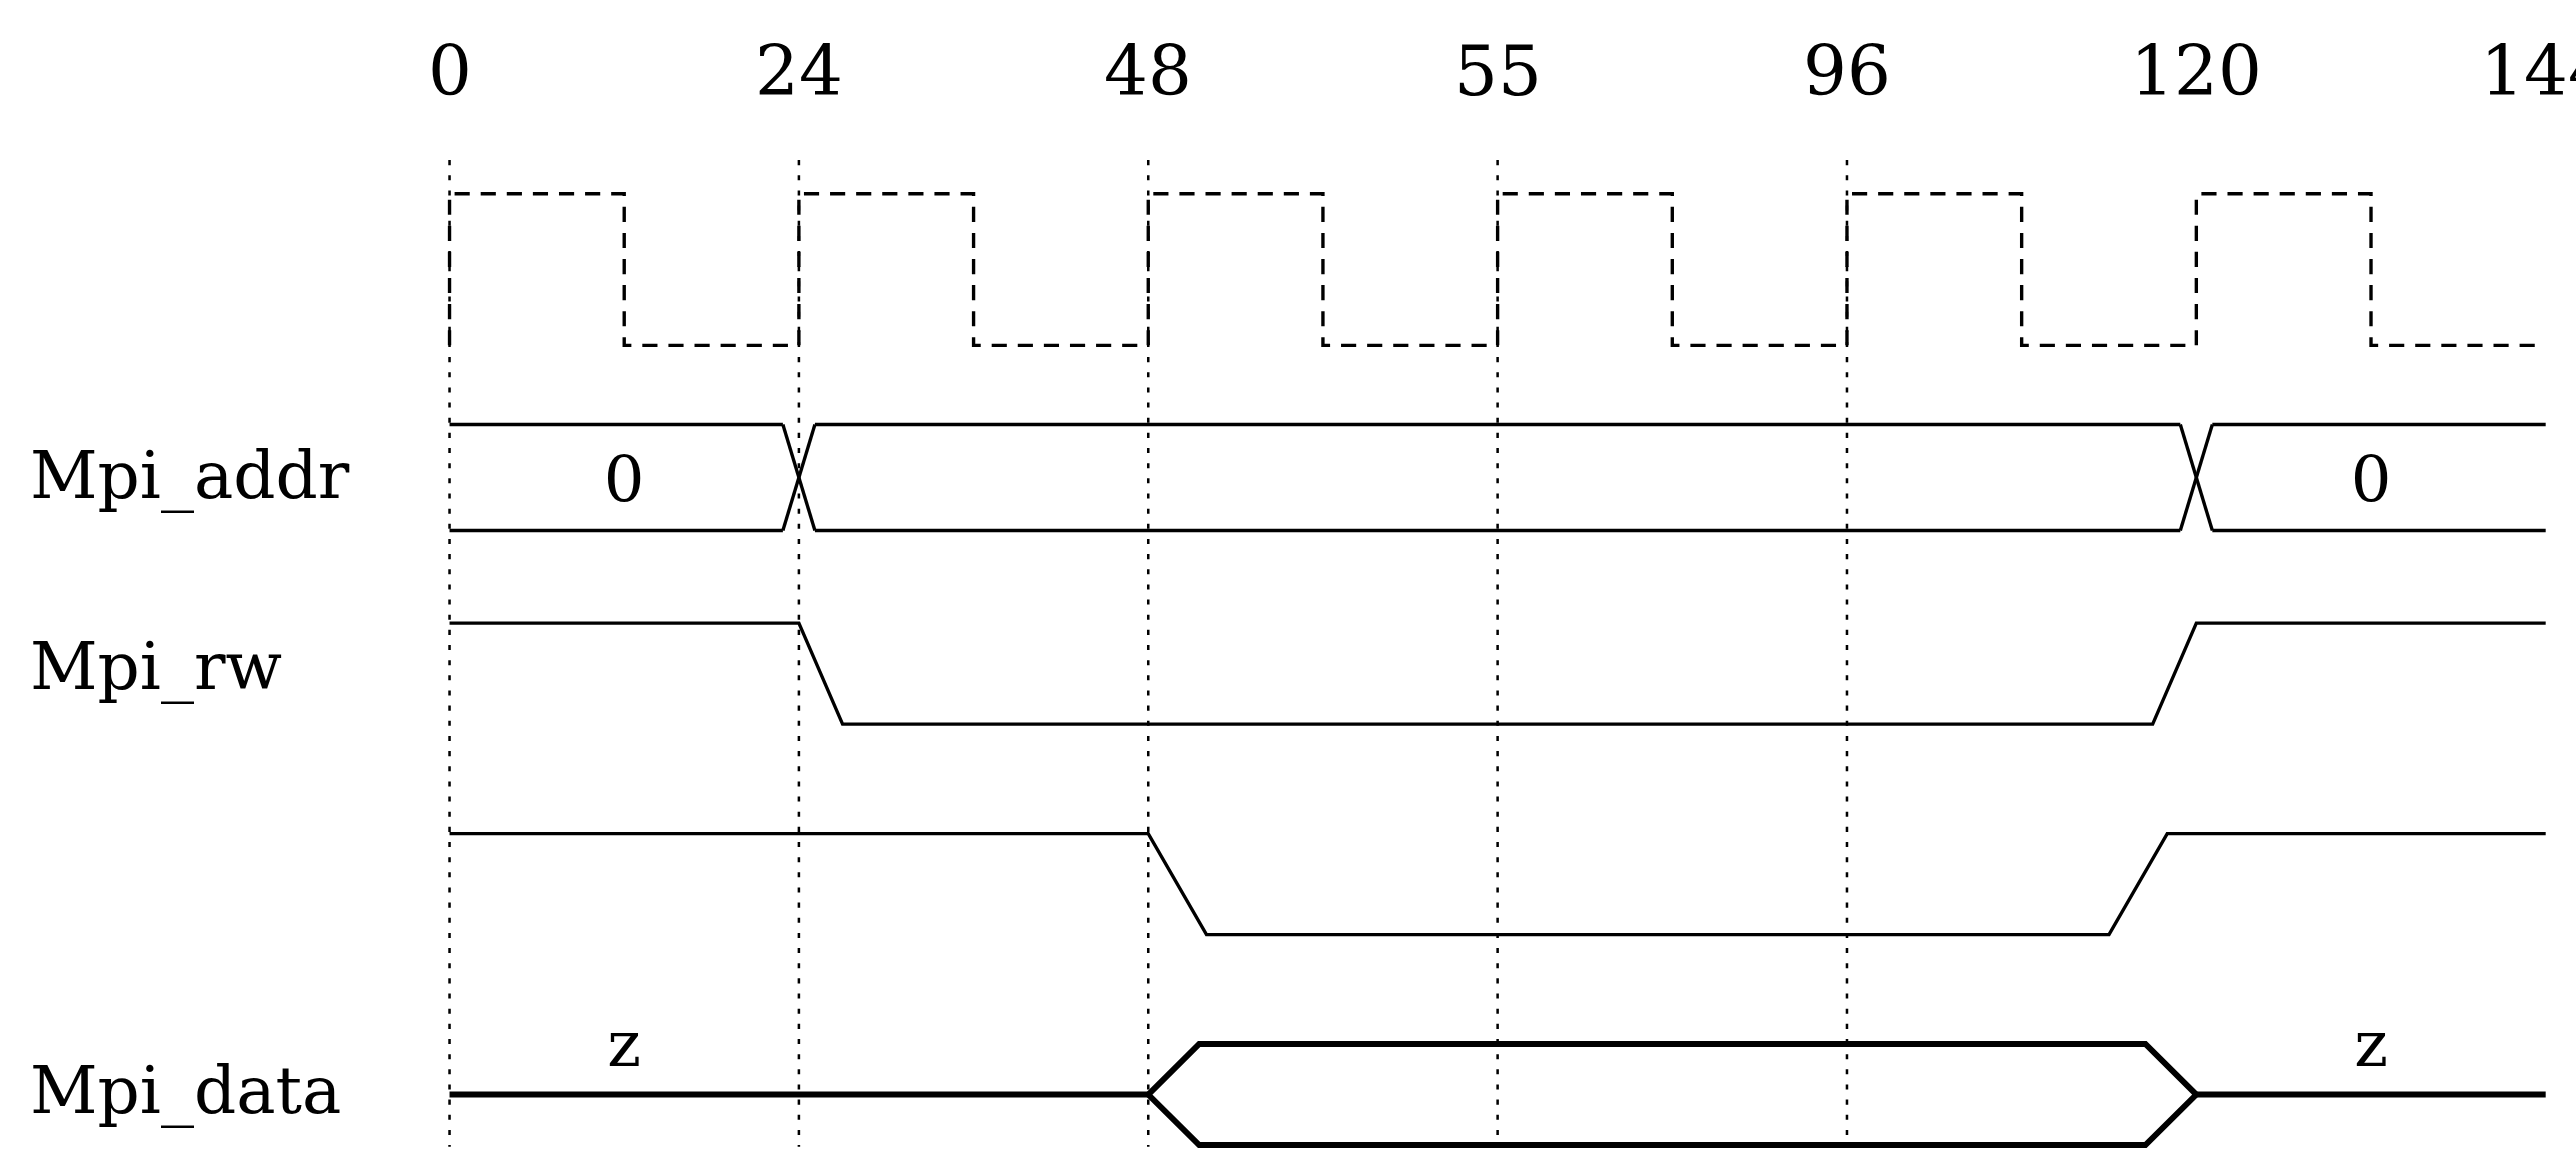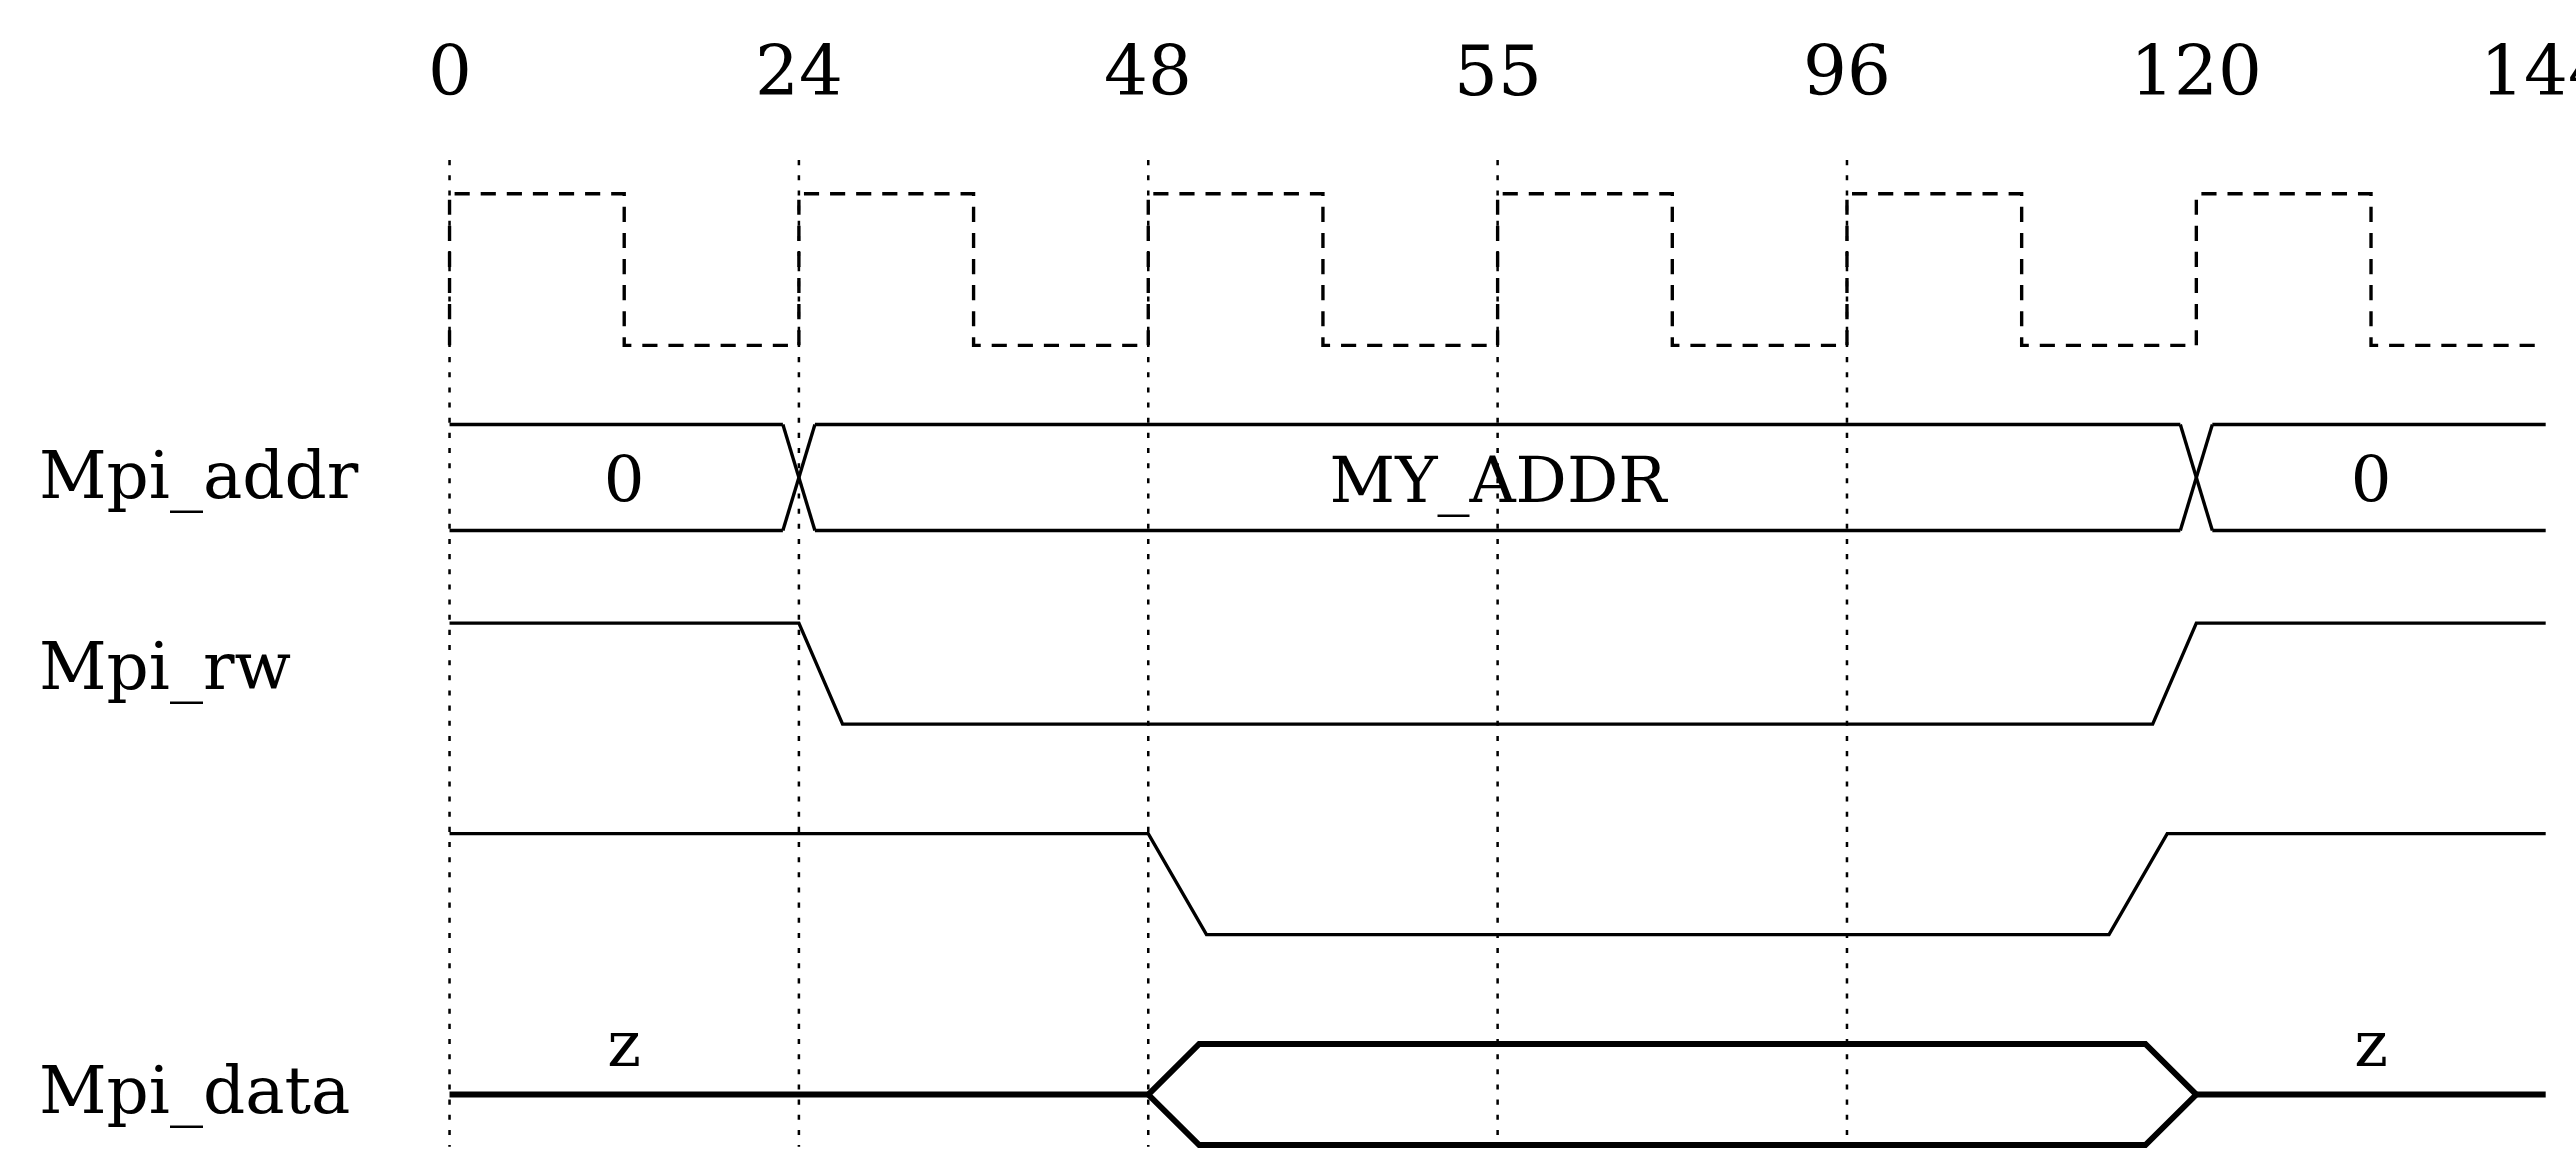--- a/index.html
+++ b/index.html
@@ -8,21 +8,21 @@
     background: #ffffff; color: #000000;
     font-family: "DejaVu Serif", "Liberation Serif", serif;
   }
   .diagram { position: relative; width: 2576px; height: 1157px; background: #ffffff; overflow: hidden; }
   .layer { position: absolute; left: 0; top: 0; width: 100%; height: 100%; }
   .tick {
     position: absolute; top: 37px; transform: translateX(-50%);
     font-size: 69px; line-height: 1; white-space: nowrap;
   }
   .sig-name {
-    position: absolute; left: 39px; transform: translateY(-50%);
+    position: absolute; left: 30px; transform: translateY(-50%);
     font-size: 66px; line-height: 1; white-space: nowrap;
   }
   .val {
     position: absolute; transform: translate(-50%, -50%);
     font-size: 64px; line-height: 1; white-space: nowrap;
   }
   svg { position: absolute; left: 0; top: 0; }
   .grid      { stroke: #000; stroke-width: 3;  stroke-dasharray: 6 12; fill: none; }
   .clockline { stroke: #000; stroke-width: 4;  stroke-dasharray: 18 13; fill: none; stroke-linejoin: miter; }
   .wave      { stroke: #000; stroke-width: 4;  fill: none; stroke-linejoin: miter; }
@@ -68,20 +68,19 @@
   </div>
 
   <div class="layer">
     <span class="sig-name" style="top:476px">Mpi_addr</span>
     <span class="sig-name" style="top:667px">Mpi_rw</span>
     <span class="sig-name" style="top:1091px">Mpi_data</span>
   </div>
 
   <div class="layer">
     <span class="val" style="left:624px;  top:480px">0</span>
-    <span class="val" style="left:1498px; top:480px">MY_ADDR</span>
     <span class="val" style="left:2371px; top:480px">0</span>
     <span class="val" style="left:624px;  top:1044px">z</span>
     <span class="val" style="left:2371px; top:1044px">z</span>
   </div>
 
 </div>
 
 
 </body></html>

